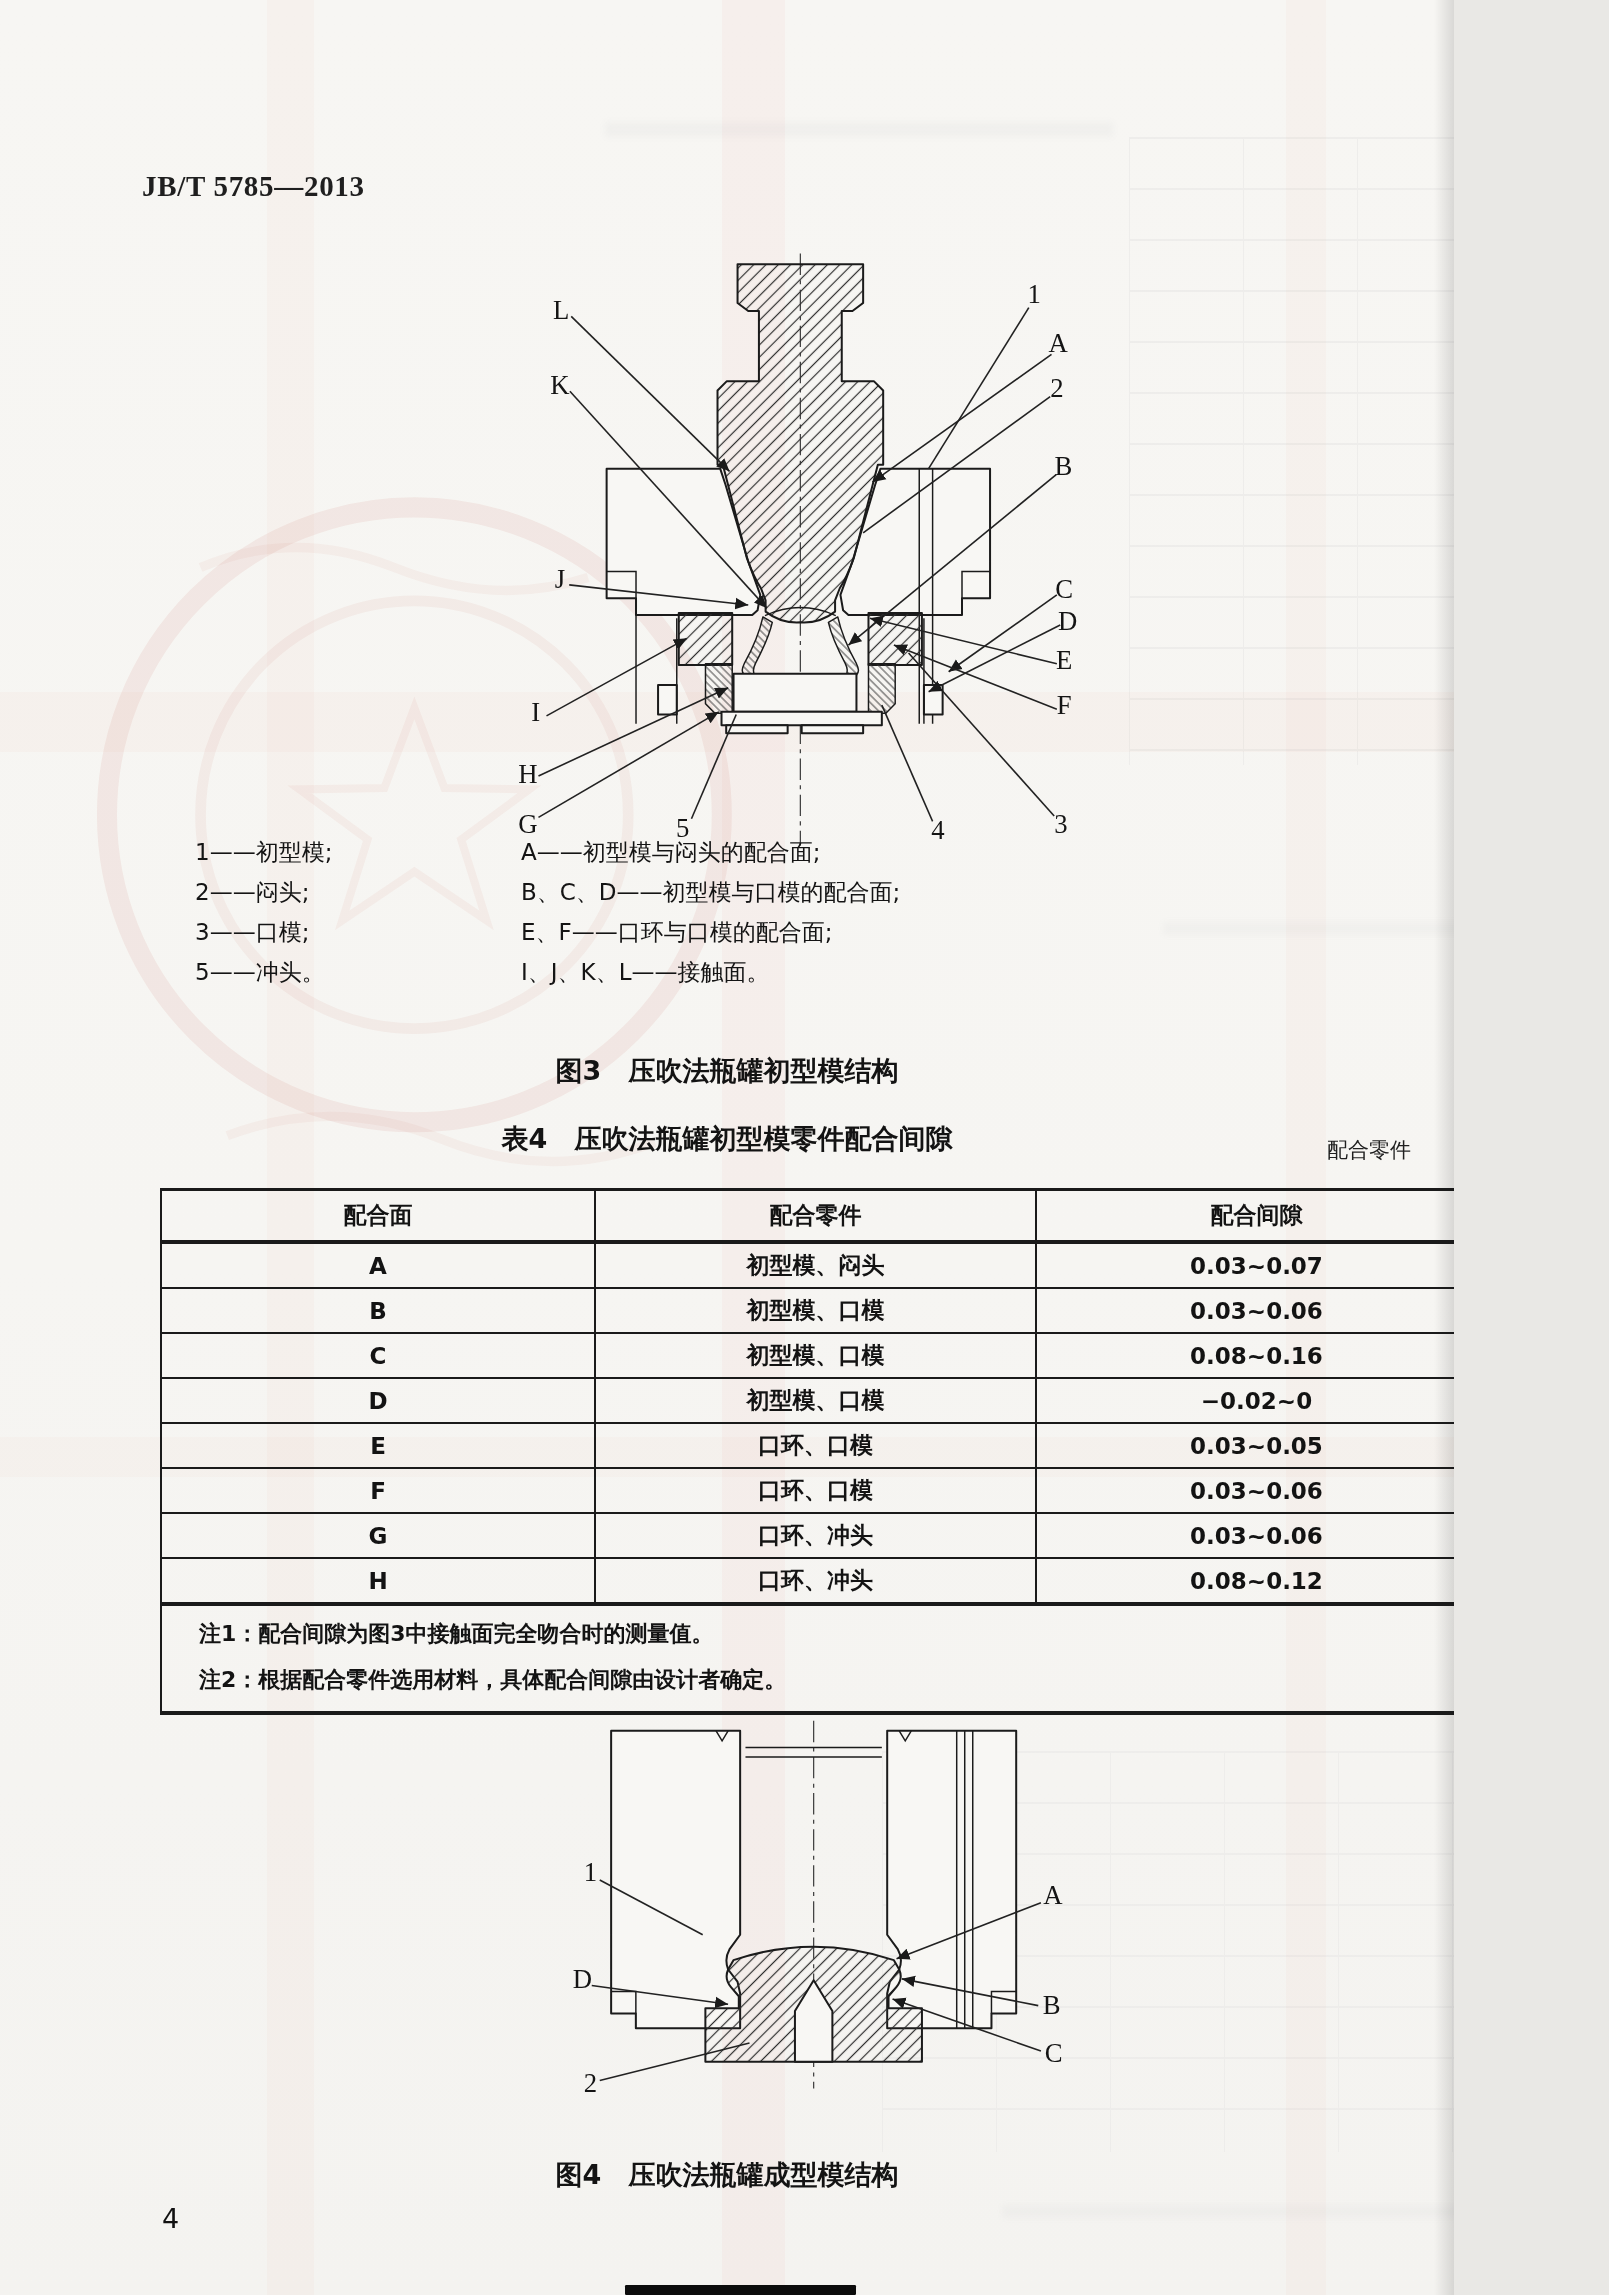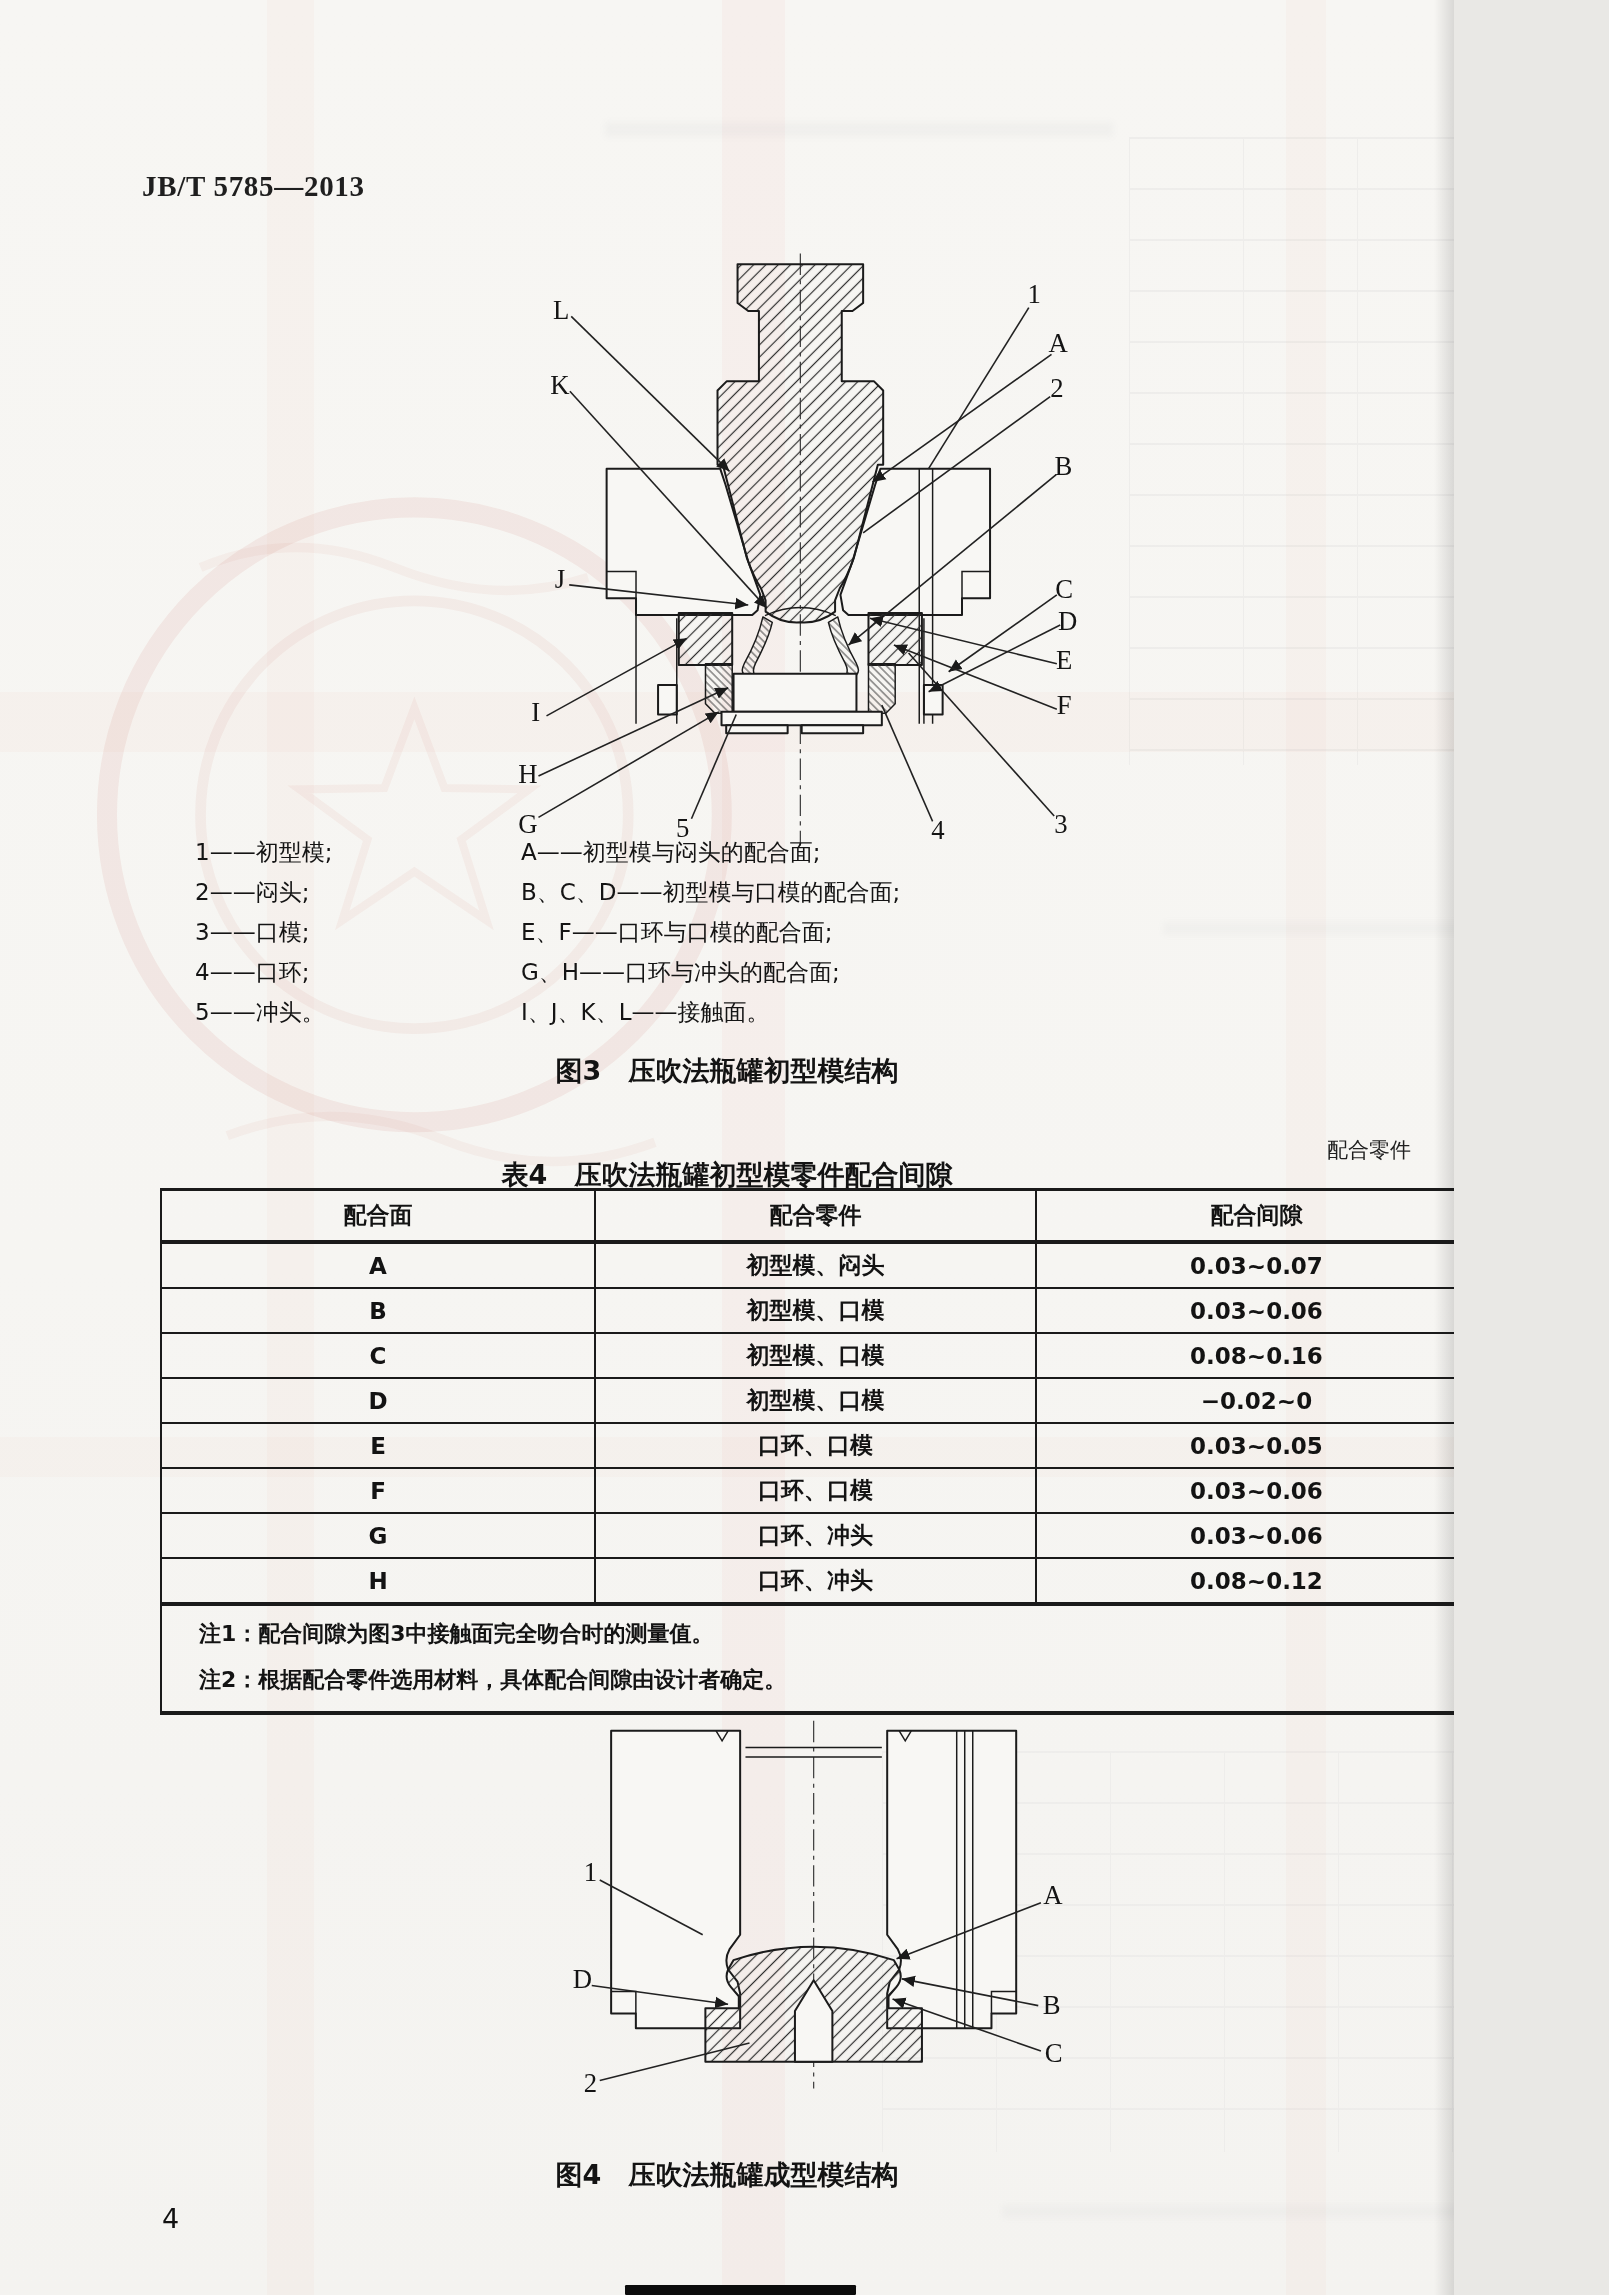--- a/index.html
+++ b/index.html
@@ -176,32 +176,28 @@
       </div>
     <div class="row">
         <span class="c1">2——闷头;</span>
         <span>B、C、D——初型模与口模的配合面;</span>
       </div>
     <div class="row">
         <span class="c1">3——口模;</span>
         <span>E、F——口环与口模的配合面;</span>
       </div>
     <div class="row">
-        <span class="c1">4——口环;</span>
-        <span>G、H——口环与冲头的配合面;</span>
-      </div>
-    <div class="row">
         <span class="c1">5——冲头。</span>
         <span>I、J、K、L——接触面。</span>
       </div>
   </div>
 
   <div class="cap" style="top:1053px;">图3　压吹法瓶罐初型模结构</div>
 
-  <div class="cap" style="top:1157px;">表4　压吹法瓶罐初型模零件配合间隙</div>
+  <div class="cap" style="top:1121px;">表4　压吹法瓶罐初型模零件配合间隙</div>
   <div class="unit" style="left:1327px;top:1136px;">配合零件</div>
 
   <table class="tbl">
     <colgroup>
         <col class="c1">
         <col class="c2">
         <col class="c3">
       </colgroup>
     <thead>
       <tr>

